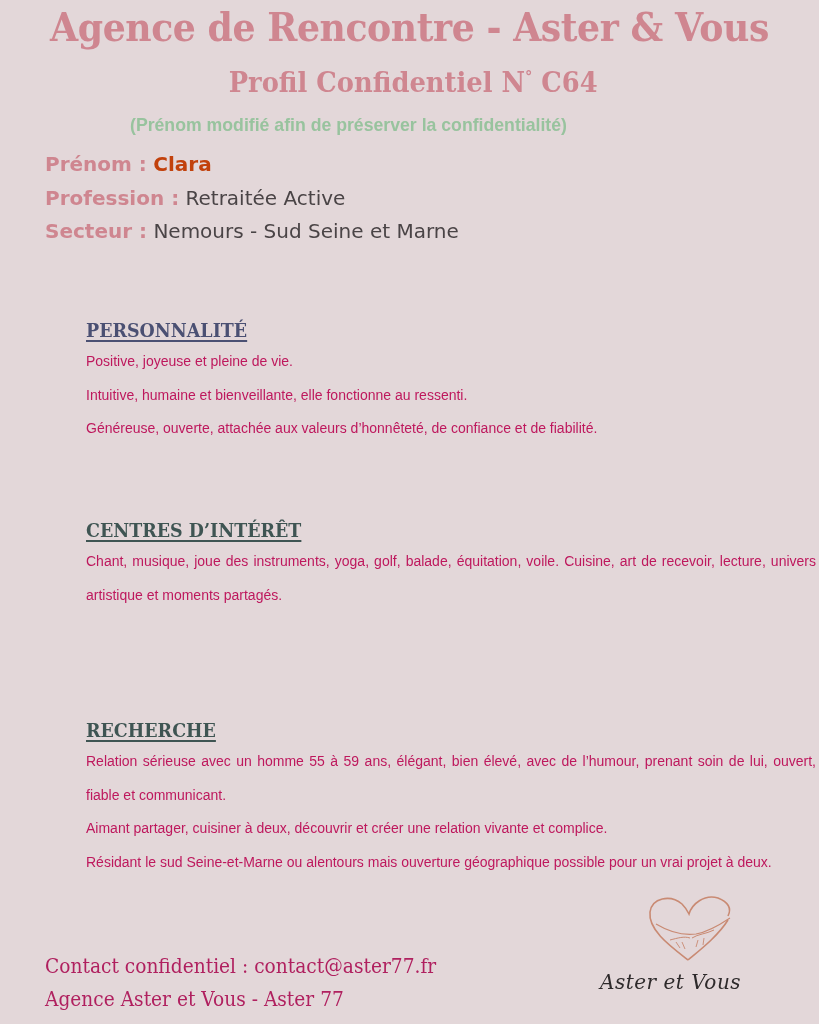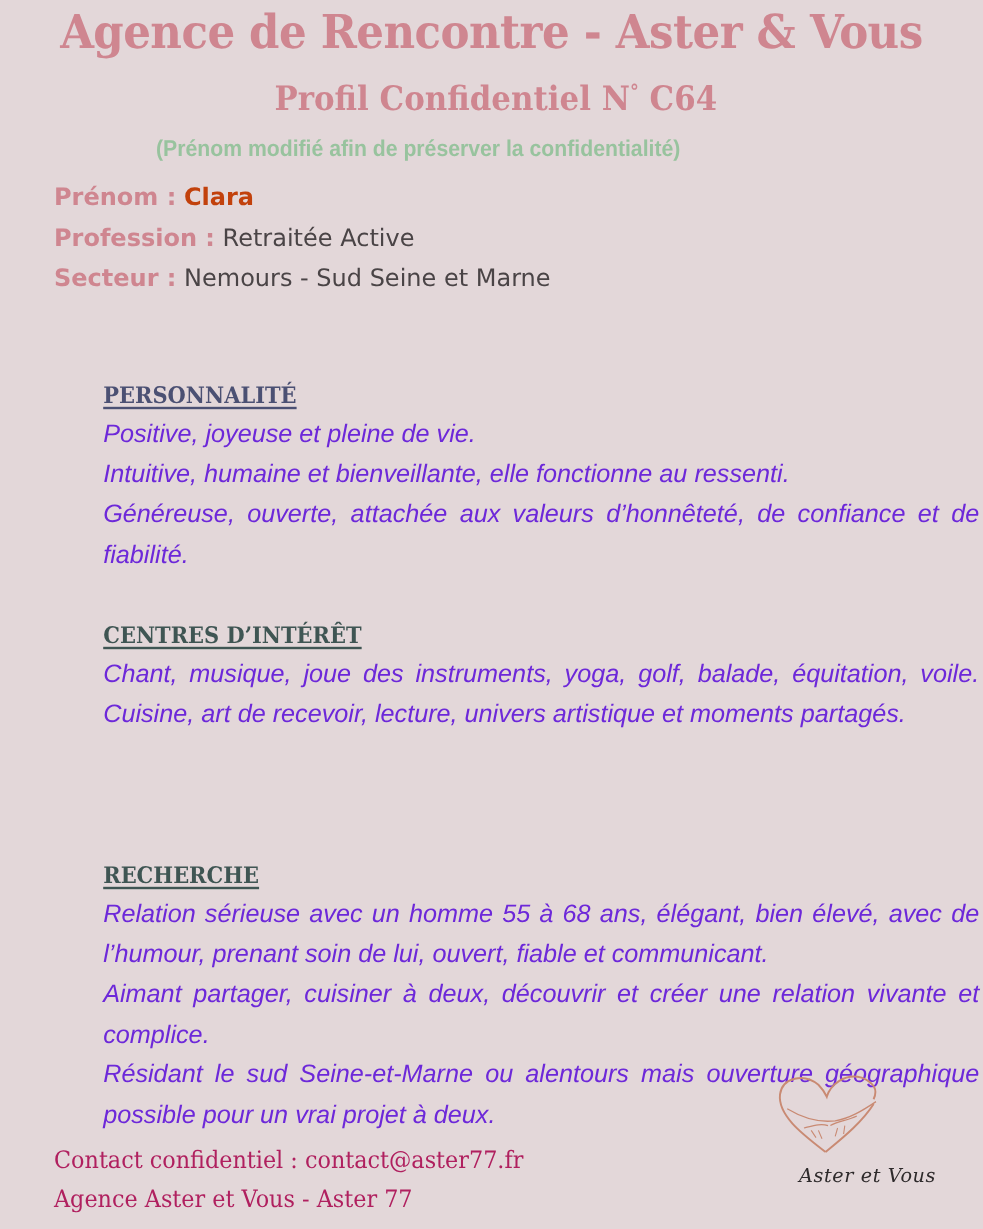--- a/index.html
+++ b/index.html
@@ -86,25 +86,24 @@
       white-space: nowrap;
       transform: scaleX(0.92);
       transform-origin: left center;
       line-height: 30px;
     }
     .h-blue { color: #4b5073; }
     .h-teal { color: #3f5553; }
     .section p {
       margin: 0;
       font-family: "Liberation Sans", sans-serif;
-      font-size: 21px;
+      font-size: 14px;
       line-height: 33.5px;
-      color: #6d28d9;
+      color: #be185d;
       text-align: justify;
-      font-style: italic;
     }
     .section p.last { text-align-last: left; }
     .contact {
       position: absolute;
       left: 45px;
       top: 950px;
       font-family: "DejaVu Serif", serif;
       font-size: 20px;
       line-height: 33px;
       color: #b0205f;
@@ -116,24 +115,24 @@
       position: absolute;
       left: 600px;
       top: 890px;
       width: 180px;
       height: 120px;
     }
     .logo-text {
       position: absolute;
       left: 0; right: 0;
       top: 80px;
-      text-align: right;
+      text-align: left;
       font-family: "DejaVu Serif", serif;
       font-style: italic;
-      font-size: 16px;
+      font-size: 20px;
       color: #2e2a2b;
       letter-spacing: 0.5px;
     }
   </style>
 </head>
 <body>
 
 <div class="title">Agence de Rencontre - Aster &amp; Vous</div>
 
 <div class="subtitle"><span>Profil Confidentiel  N</span><sup>°</sup><span> C64</span></div>
@@ -162,21 +161,21 @@
   <p class="last">Généreuse, ouverte, attachée aux valeurs d’honnêteté, de confiance et de fiabilité.</p>
 </div>
 
 <div class="section" style="top:515px;">
   <h2 class="h-teal">CENTRES D’INTÉRÊT</h2>
   <p class="last">Chant, musique, joue des instruments, yoga, golf, balade, équitation, voile. Cuisine, art de recevoir, lecture, univers artistique et moments partagés.</p>
 </div>
 
 <div class="section" style="top:715px;">
   <h2 class="h-teal">RECHERCHE</h2>
-  <p class="last">Relation sérieuse avec un homme 55 à 68 ans, élégant, bien élevé, avec de l’humour, prenant soin de lui, ouvert, fiable et communicant.</p>
+  <p class="last">Relation sérieuse avec un homme 55 à 59 ans, élégant, bien élevé, avec de l’humour, prenant soin de lui, ouvert, fiable et communicant.</p>
   <p class="last">Aimant partager, cuisiner à deux, découvrir et créer une relation vivante et complice.</p>
   <p class="last">Résidant le sud Seine-et-Marne ou alentours mais ouverture géographique possible pour un vrai projet à deux.</p>
 </div>
 
 <div class="contact">
   <div>
     <span>Contact confidentiel : </span><span>contact@aster77.fr</span>
   </div>
   <div>Agence Aster et Vous - Aster 77</div>
 </div>

